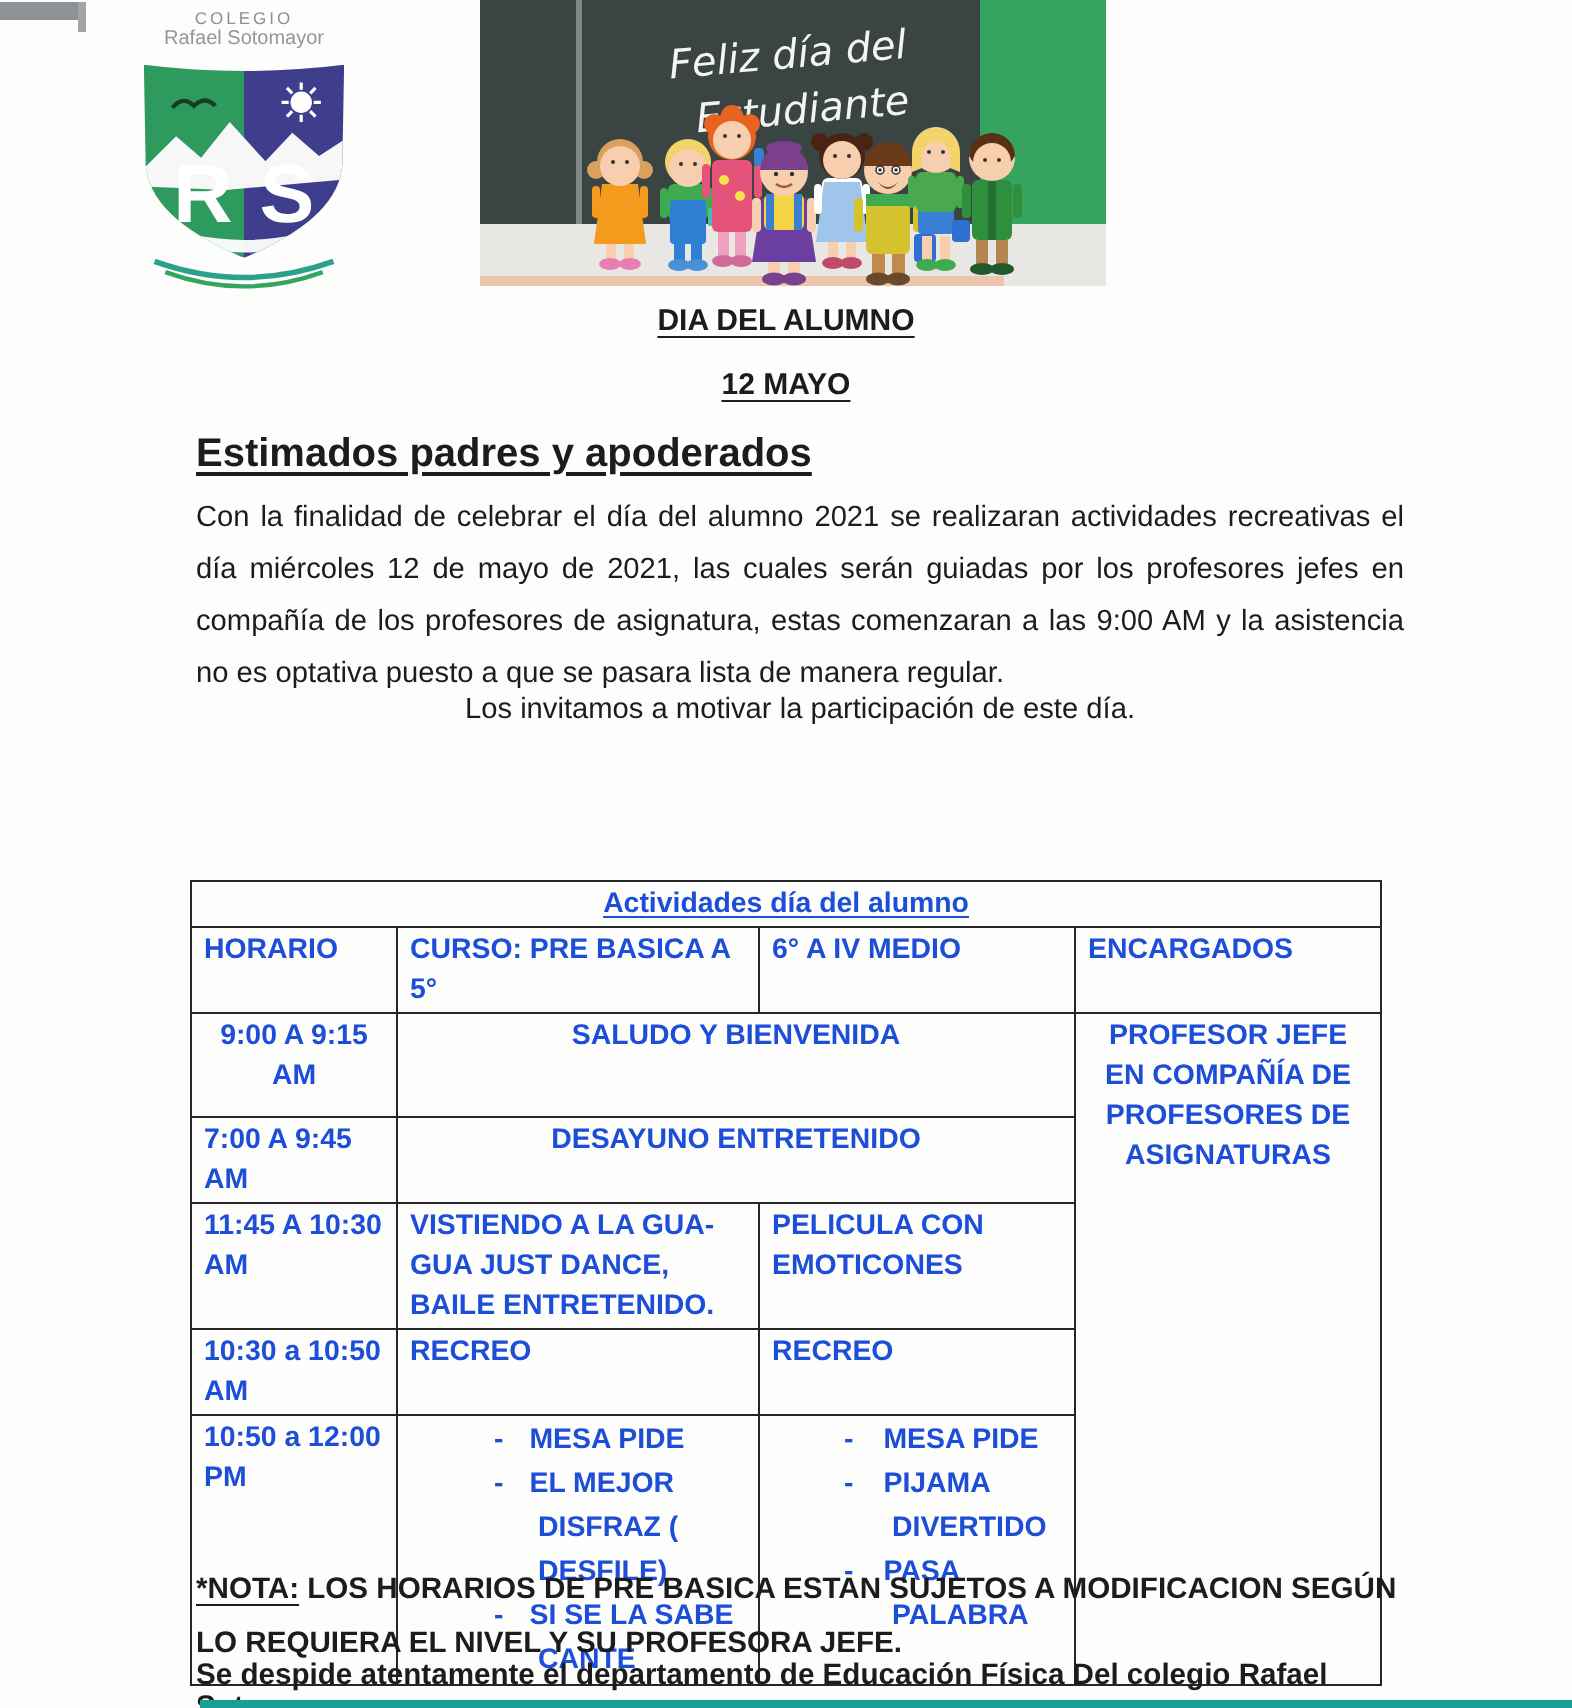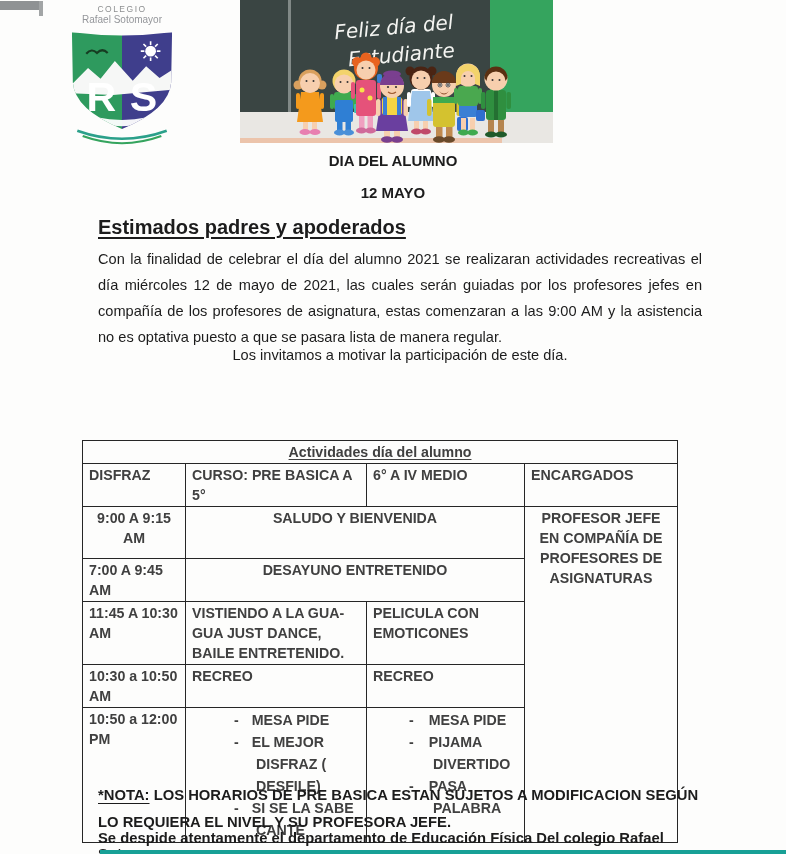--- a/index.html
+++ b/index.html
@@ -17,35 +17,35 @@
   .logo{position:absolute;left:52px;top:4px;width:140px;text-align:center;}
   .logo-label{font-size:8.5px;letter-spacing:1.5px;color:#8d8f90;line-height:10px;}
   .logo-name{font-size:10px;color:#94969a;line-height:11px;margin-bottom:2px;}
   .logo svg{display:block;margin:0 auto;}
 
   
   .banner{position:absolute;left:240px;top:0;width:313px;height:143px;}
 
   
   .h-title{position:absolute;left:0;width:786px;text-align:center;font-size:15px;font-weight:bold;}
-  .h-title span{text-underline-offset:3px;}
+  .h-title span{text-decoration:underline;text-underline-offset:3px;}
   .t1{top:152px;} .t2{top:184px;}
 
   
   .salutation{position:absolute;left:98px;top:216px;font-size:20px;font-weight:bold;text-decoration:underline;text-underline-offset:3px;}
   .para{position:absolute;left:98px;width:604px;font-size:14.6px;line-height:26px;text-align:justify;}
   .p1{top:246px;}
   .p2{top:342px;text-align:center;}
   .p3{top:374px;text-align:left;}
 
   
   table.sched{
-    position:absolute;left:82px;top:440px;width:595px;
+    position:absolute;left:95px;top:440px;width:595px;
     border-collapse:collapse;table-layout:fixed;
-    font-size:14.2px;font-weight:bold;color:#404040;
+    font-size:14.2px;font-weight:bold;color:#1d4ed8;
   }
   table.sched td{border:1.6px solid #262626;padding:1px 6px;vertical-align:top;line-height:20px;}
   td.caption-cell{text-align:center;height:20px;padding:0;}
   td.caption-cell span{text-decoration:underline;text-underline-offset:2px;}
   td.colhead{height:20px;}
   td.time{width:103px;}
   td.time-center{text-align:center;}
   td.spanact{text-align:center;vertical-align:middle;}
   td.encargados{
     text-align:center;vertical-align:middle;line-height:24px;
@@ -271,21 +271,21 @@
         <col style="width:103px">
         <col style="width:181px">
         <col style="width:158px">
         <col style="width:153px">
       </colgroup>
     <tbody>
       <tr>
         <td class="caption-cell" colspan="4"><span>Actividades día del alumno</span></td>
       </tr>
       <tr>
-        <td class="colhead">DISFRAZ</td>
+        <td class="colhead">HORARIO</td>
         <td class="colhead">CURSO: PRE BASICA A 5°</td>
         <td class="colhead">6° A IV MEDIO</td>
         <td class="colhead">ENCARGADOS</td>
       </tr>
       <tr class="r1">
         <td class="time time-center">9:00 A 9:15 AM</td>
         <td class="spanact" colspan="2">SALUDO Y BIENVENIDA</td>
         <td class="encargados" rowspan="5">PROFESOR JEFE EN COMPAÑÍA DE PROFESORES DE ASIGNATURAS</td>
       </tr>
       <tr class="r2">

